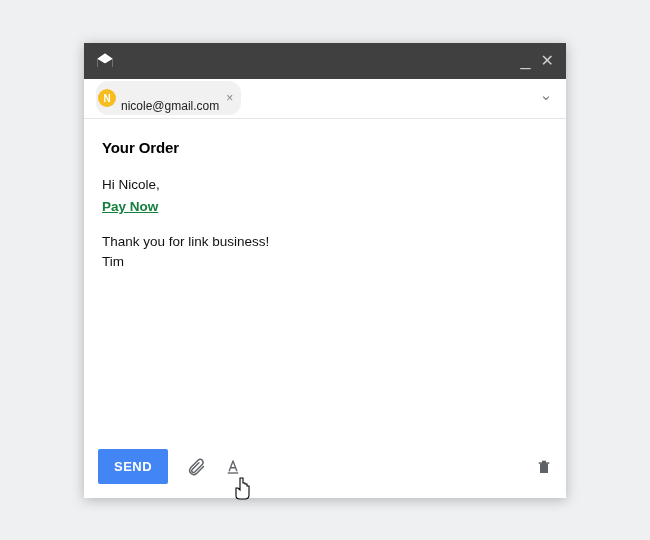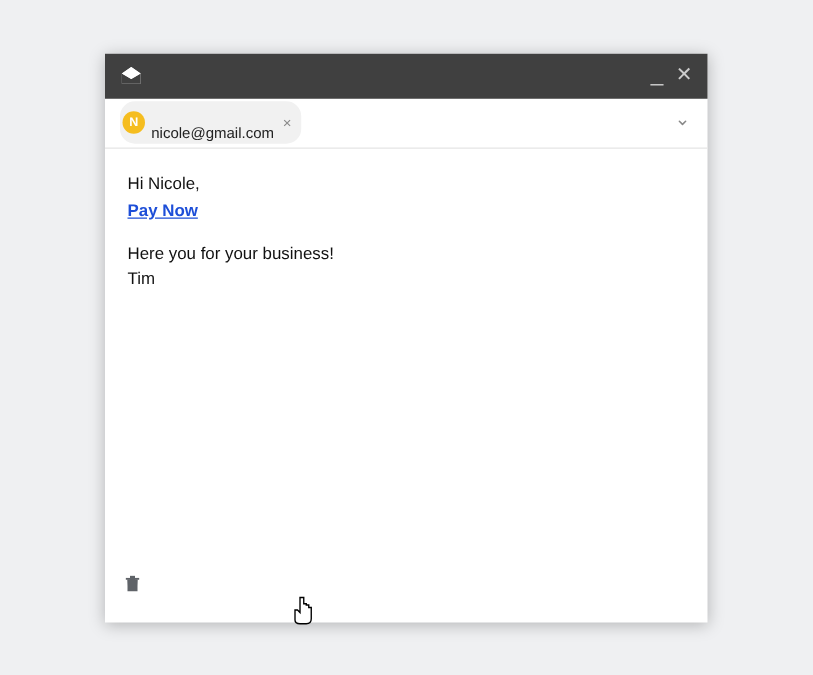--- a/index.html
+++ b/index.html
@@ -125,21 +125,21 @@
       font-weight: 900;
       font-size: 15px;
       margin-bottom: 16px;
       color: #000;
       letter-spacing: -0.1px;
     }
     .body-para1 {
       margin-bottom: 2px;
     }
     .pay-link {
-      color: #1d4ed8;
+      color: #15803d;
       text-decoration: underline;
       font-weight: bold;
       cursor: pointer;
       display: inline-block;
       margin-bottom: 14px;
     }
     .toolbar {
       height: 52px;
       display: flex;
       align-items: center;
@@ -217,31 +217,46 @@
       </div>
     </div>
     <span class="chevron-down">
       <svg width="12" height="12" viewBox="0 0 24 24">
           <path d="M7 10l5 5 5-5" stroke="#888" stroke-width="2.5" fill="none" stroke-linecap="round" stroke-linejoin="round"></path>
         </svg>
     </span>
   </div>
 
   <div class="body-area">
+    <div class="subject-line">Your Order</div>
     <div class="body-para1">
       <span>Hi Nicole,</span><br>
     </div>
     <a class="pay-link">Pay Now</a>
     <div>
-      <span>Here you for your business!</span><br>
+      <span>Thank you for link business!</span><br>
       <span>Tim</span>
     </div>
   </div>
 
   <div class="toolbar">
+    <div class="toolbar-left">
+      <button class="send-button">SEND</button>
+      <span class="tool-icon">
+        <svg width="20" height="20" viewBox="0 0 24 24">
+            <path d="M21 11.5l-8.5 8.5a5 5 0 01-7-7l9-9a3.5 3.5 0 015 5l-9 9a2 2 0 01-3-3l8-8" stroke="#5f6368" stroke-width="1.8" fill="none" stroke-linecap="round"></path>
+          </svg>
+      </span>
+      <span class="tool-icon">
+        <svg width="18" height="18" viewBox="0 0 24 24">
+          <path d="M7 17 L12 4 L17 17 M9 13 L15 13" stroke="#5f6368" stroke-width="1.8" fill="none" stroke-linecap="round" stroke-linejoin="round"></path>
+          <line x1="5" y1="20" x2="19" y2="20" stroke="#5f6368" stroke-width="1.8"></line>
+        </svg>
+      </span>
+    </div>
     <div class="toolbar-right">
       <span class="tool-icon">
         <svg width="16" height="18" viewBox="0 0 24 24">
             <path d="M4 7h16M9 7V4h6v3M6 7l1 13h10l1-13" stroke="#5f6368" stroke-width="0" fill="#5f6368"></path>
         <rect x="6" y="7" width="12" height="14" fill="#5f6368"></rect>
         <rect x="4" y="5" width="16" height="2.2" fill="#5f6368"></rect>
         <rect x="9" y="2.5" width="6" height="2.5" fill="#5f6368"></rect>
         </svg>
       </span>
     </div>

